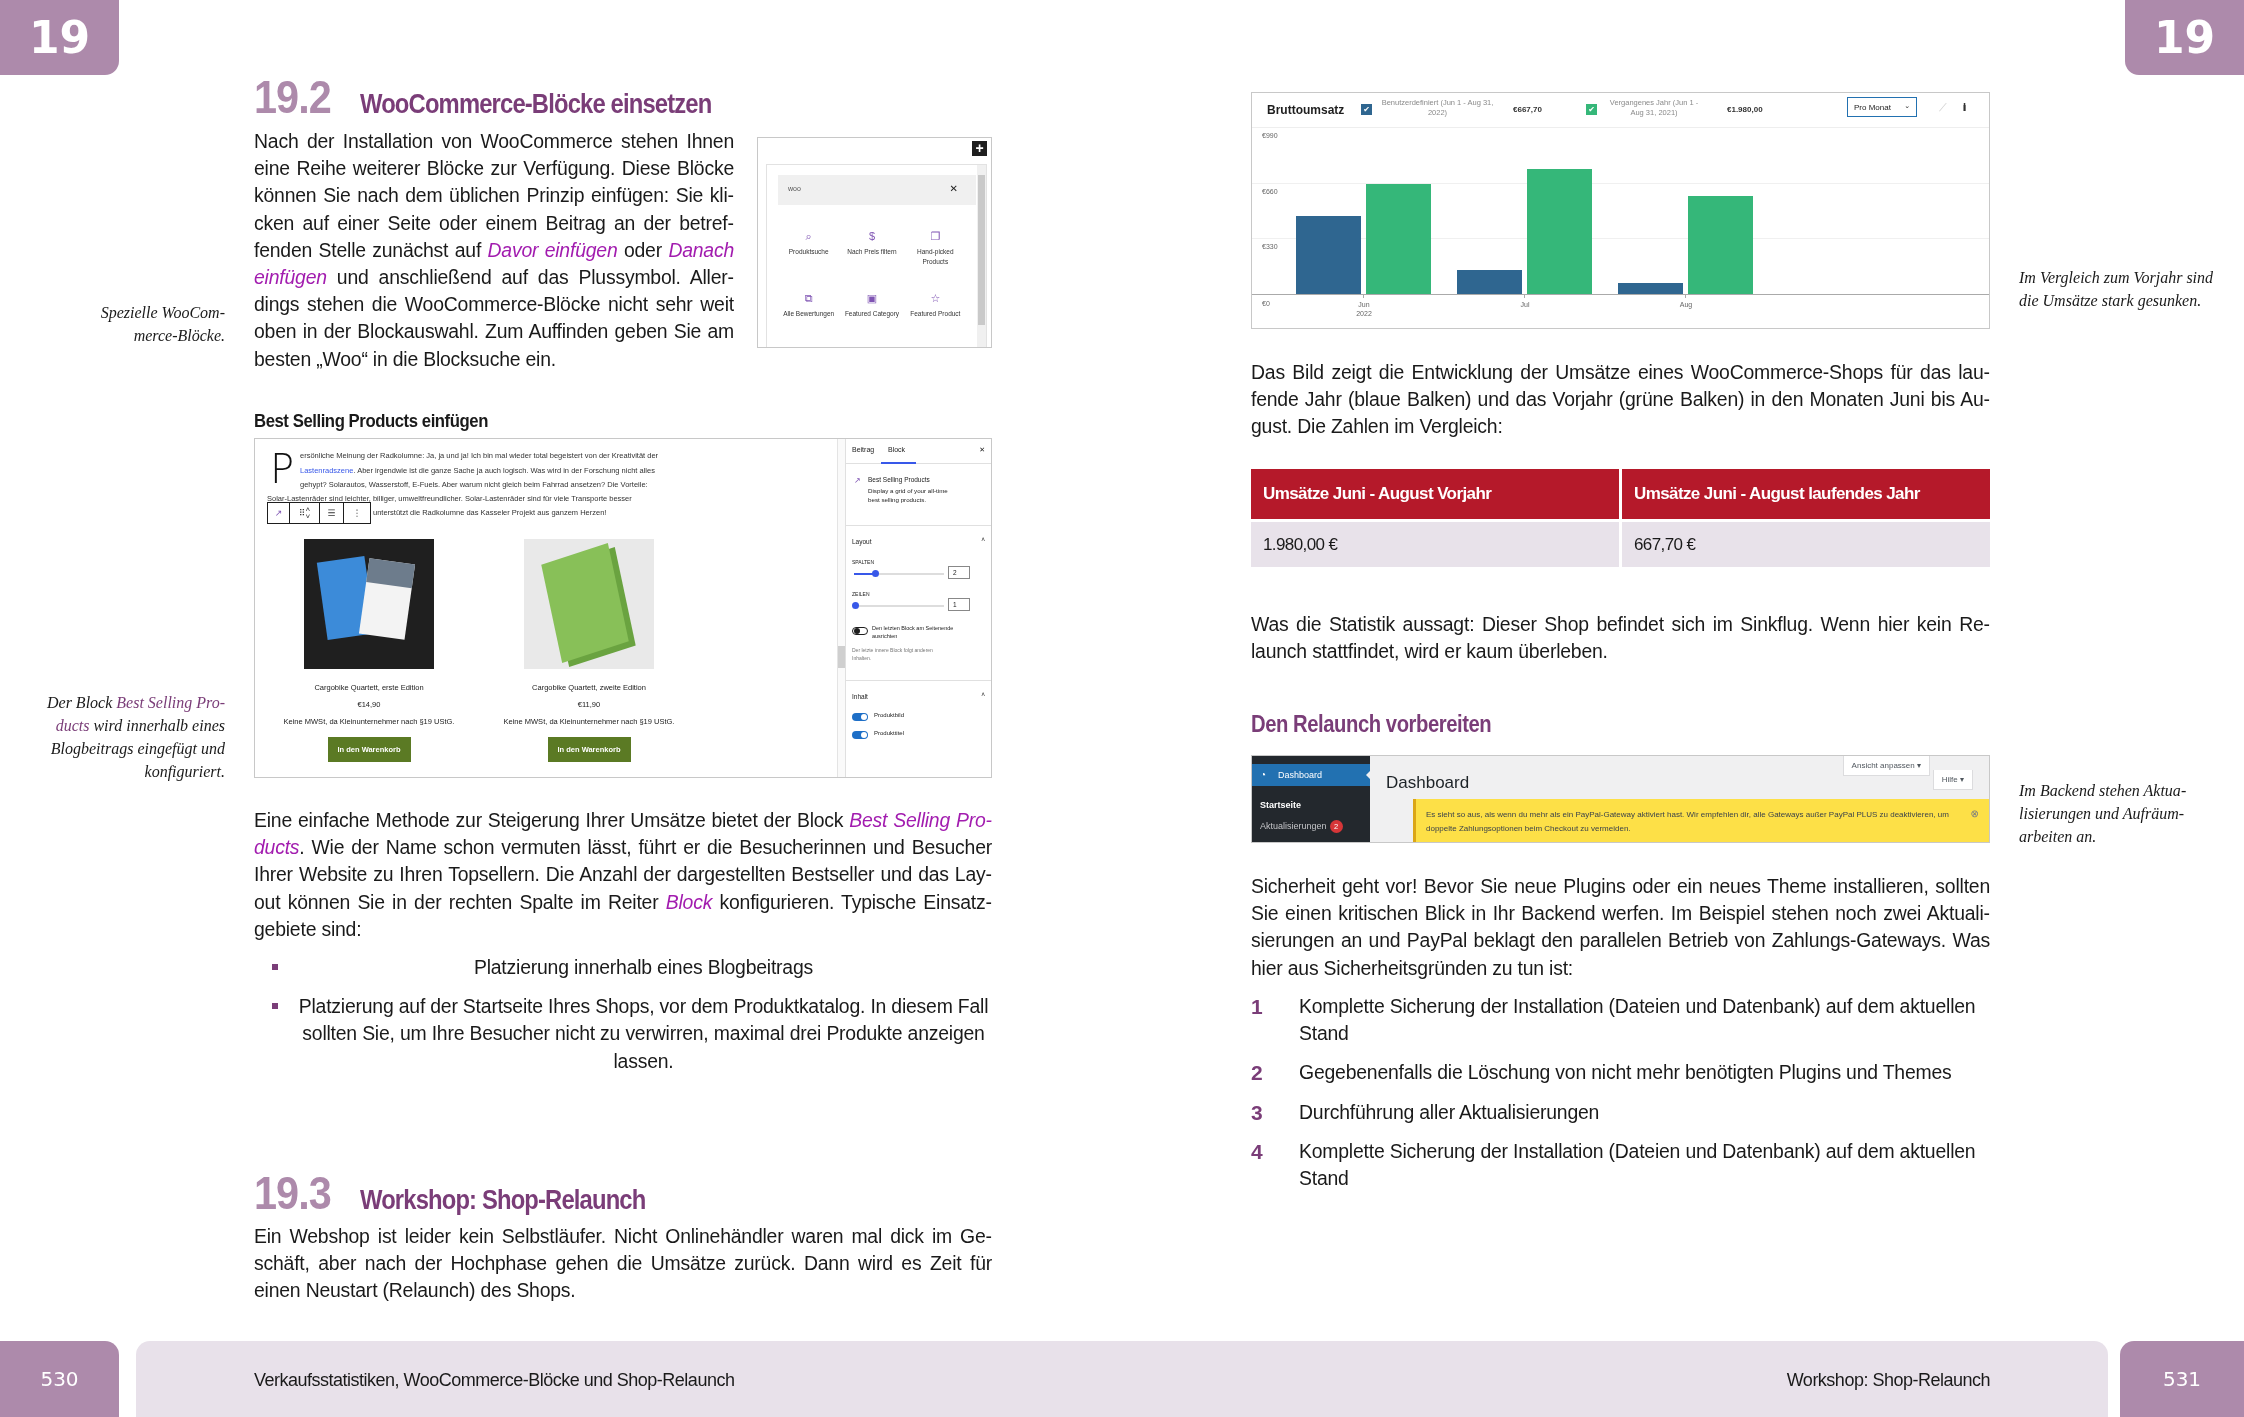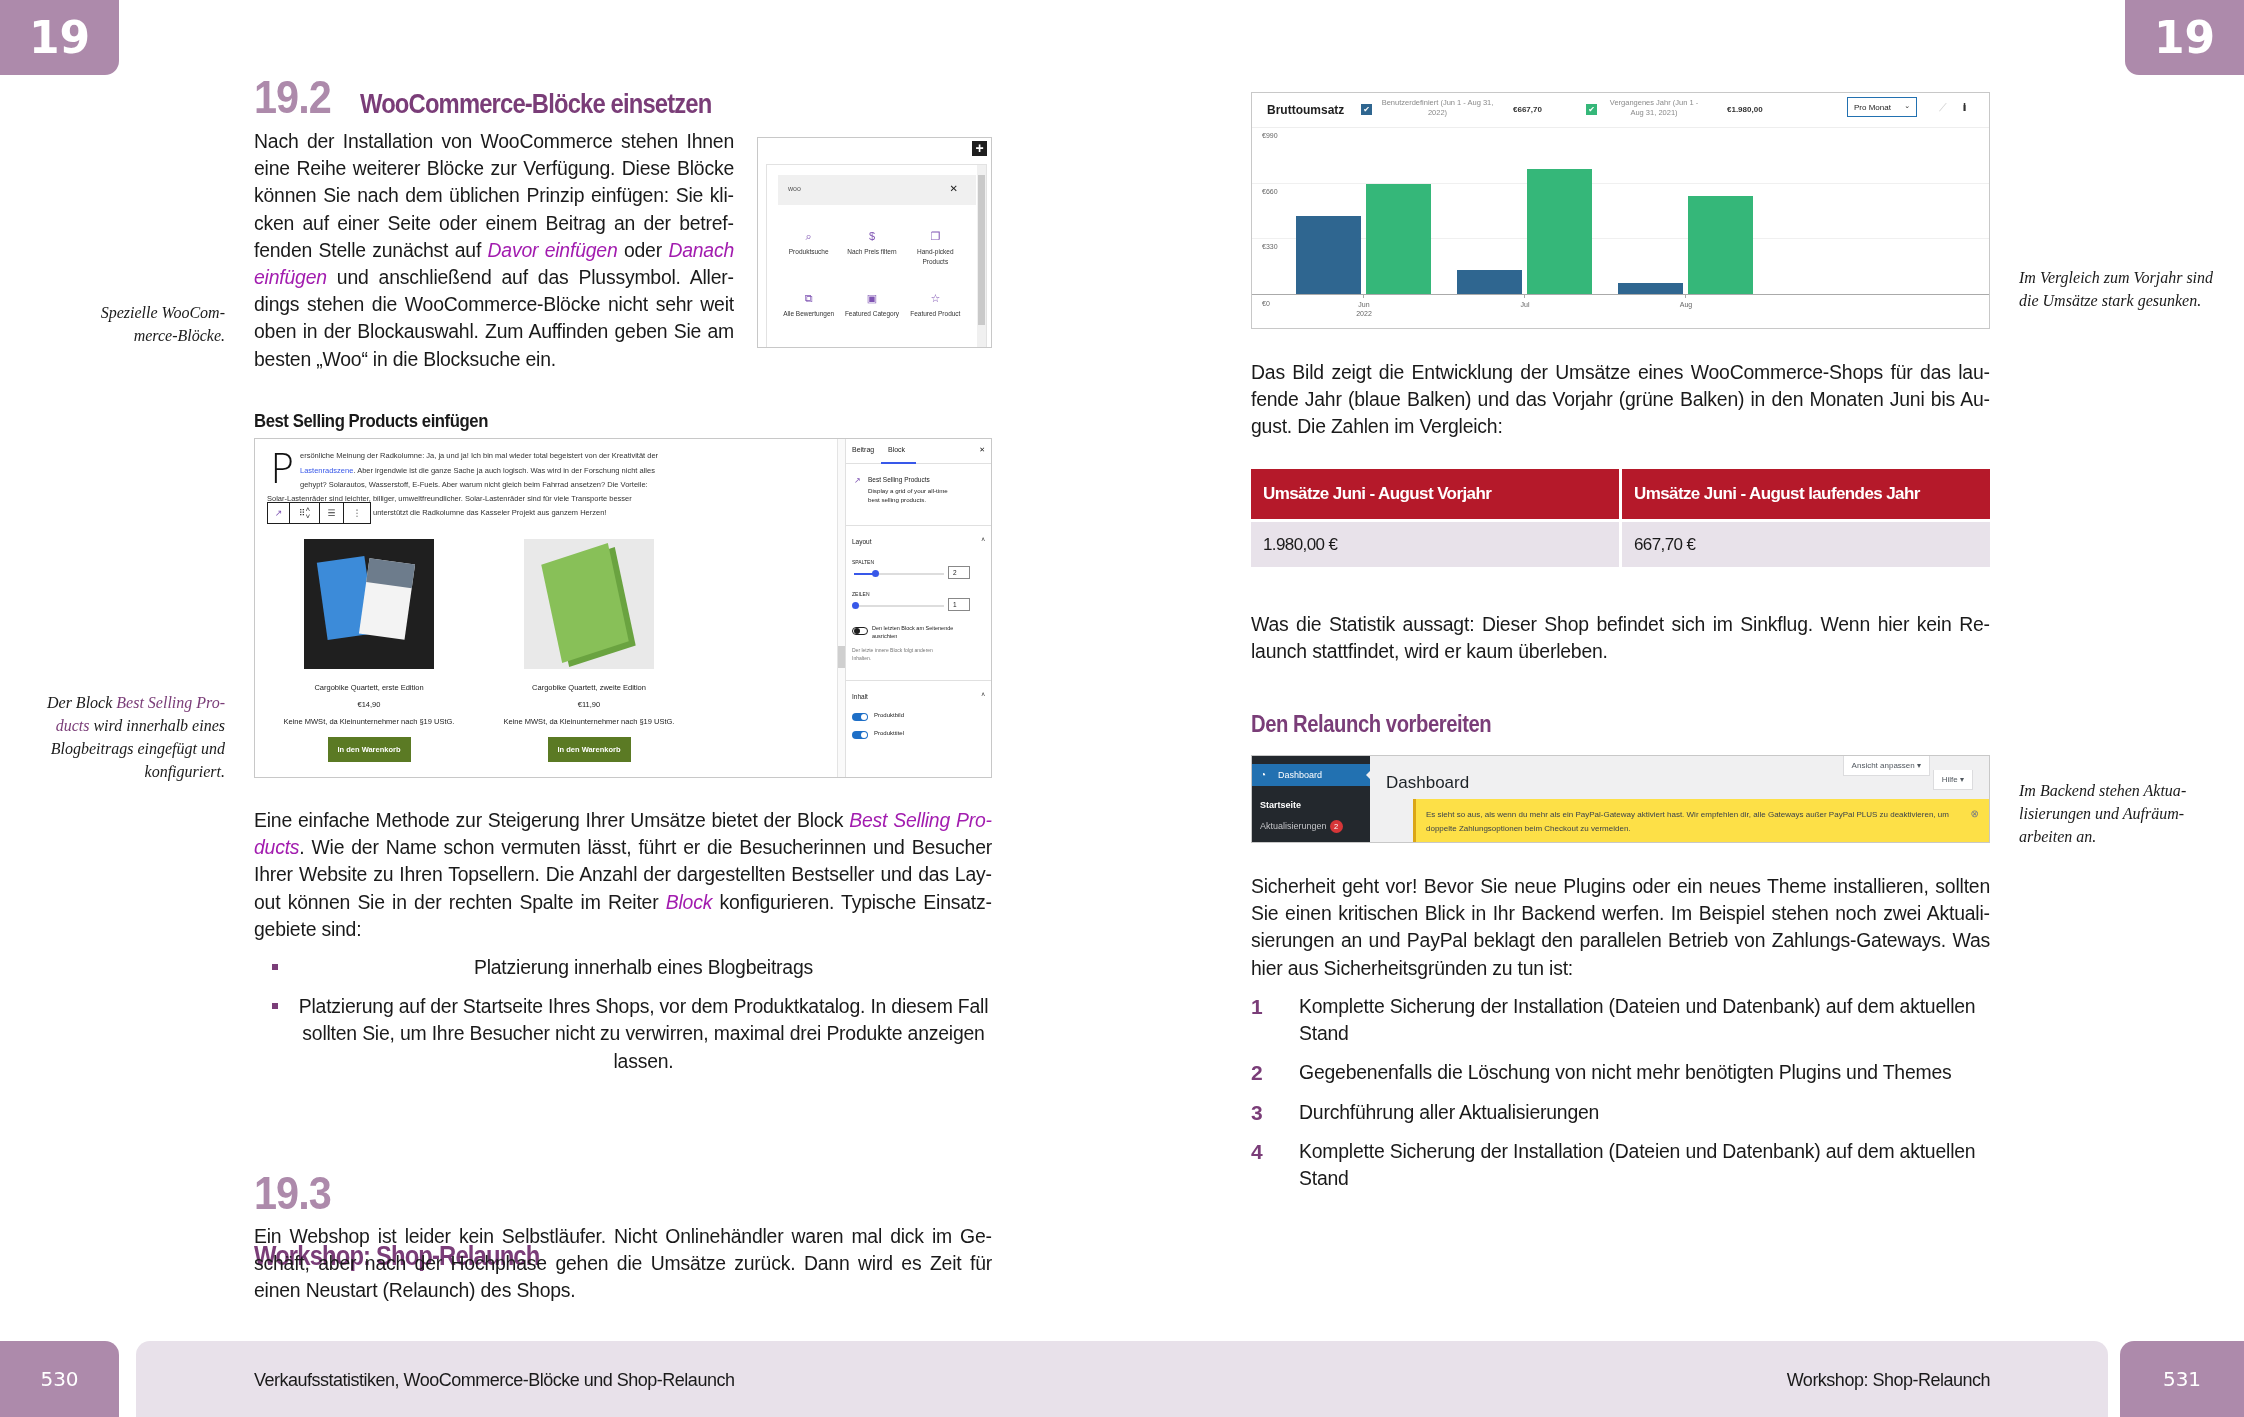--- a/index.html
+++ b/index.html
@@ -255,21 +255,21 @@
 <div class="body-text" style="left:254px; top:807px; width:738px;">
   <span>Eine einfache Methode zur Steigerung Ihrer Umsätze bietet der Block </span><span class="em">Best Selling Pro­ducts</span><span>. Wie der Name schon vermuten lässt, führt er die Besucherinnen und Besucher Ihrer Website zu Ihren Topsellern. Die Anzahl der dargestellten Bestseller und das Lay­out können Sie in der rechten Spalte im Reiter </span><span class="em">Block</span><span> konfigurieren. Typische Einsatz­gebiete sind:</span>
 </div>
 
 <ul class="bullets" style="left:254px; top:954px; width:738px;">
   <li><span class="sq"></span><span>Platzierung innerhalb eines Blogbeitrags</span></li>
   <li><span class="sq"></span></li>
   <li><span class="sq"></span><span>Platzierung auf der Startseite Ihres Shops, vor dem Produktkatalog. In diesem Fall sollten Sie, um Ihre Besucher nicht zu verwirren, maximal drei Produkte anzeigen lassen.</span></li>
 </ul>
 
-<div class="sec-h" style="left:254px; top:1166px;flex-direction:column;">
+<div class="sec-h" style="left:254px; top:1166px;">
   <span class="sec-num">19.3</span>
   <span class="sec-title">Workshop: Shop-Relaunch</span>
 </div>
 
 <div class="body-text" style="left:254px; top:1223px; width:738px;">Ein Webshop ist leider kein Selbstläufer. Nicht Onlinehändler waren mal dick im Ge­schäft, aber nach der Hochphase gehen die Umsätze zurück. Dann wird es Zeit für einen Neustart (Relaunch) des Shops.</div>
 
 <div class="chap-tab right">19</div>
 
 <div class="shot" style="left:1251px; top:92px; width:739px; height:237px;">
   <div class="chart-head">

